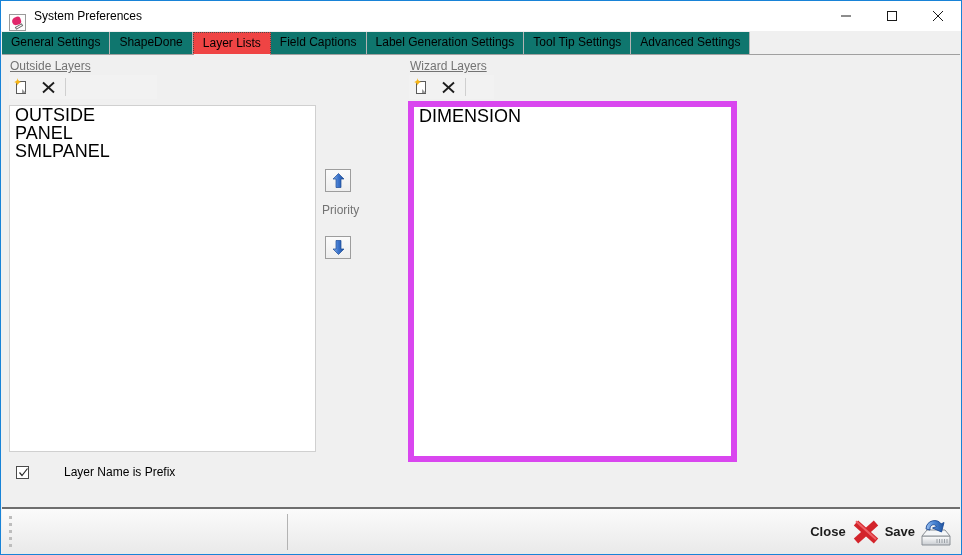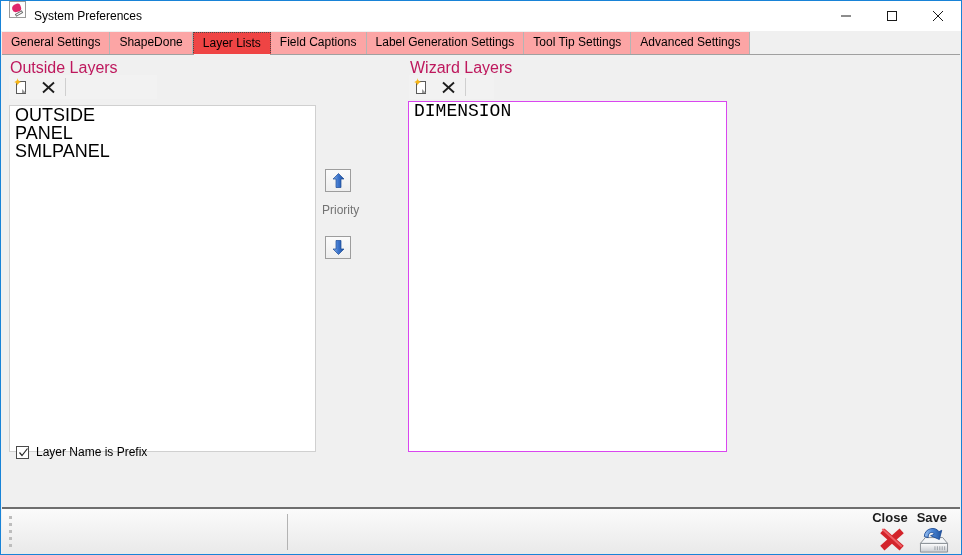--- a/index.html
+++ b/index.html
@@ -23,21 +23,21 @@
   }
 
   
   .titlebar {
     position: absolute;
     left: 0; top: 0;
     width: 960px;
     height: 30px;
     background: #ffffff;
     display: flex;
-    align-items: flex-start;
+    align-items: flex-end;
   }
   .app-icon {
     width: 17px; height: 17px;
     margin-left: 8px; margin-right: 8px;
     border: 1px solid #9a9a9a;
     background: #fdfdfd;
     position: relative;
     flex: 0 0 auto;
     box-sizing: border-box;
   }
@@ -83,21 +83,21 @@
     align-items: flex-end;
     border-bottom: 1px solid #a0a0a0;
     box-sizing: border-box;
   }
   .tab {
     height: 22px;
     line-height: 21px;
     padding: 0 9px;
     font-size: 12px;
     color: #000000;
-    background: #fca5a5;
+    background: #0f766e;
     border-right: 1px solid #b4b4b4;
     white-space: nowrap;
     box-sizing: border-box;
   }
   .tab.selected {
     border: 1px dotted #4a4a4a;
     border-bottom: 1px solid #f0f0f0;
     background: #ef4444;
     position: relative;
     z-index: 3;
@@ -111,22 +111,23 @@
   .tabpage {
     position: absolute;
     left: 1px; top: 54px;
     width: 958px;
     height: 440px;
     background: #f0f0f0;
   }
 
   .panel-label {
     position: absolute;
-    font-size: 16px;
-    color: #be185d;
+    font-size: 12px;
+    color: #737373;
+    text-decoration: underline;
   }
 
   .mini-toolbar {
     position: absolute;
     height: 24px;
     display: flex;
     align-items: center;
     background: #f2f2f2;
     border: 0;
   }
@@ -166,21 +167,21 @@
     font-size: 11px; line-height: 9px;
     text-align: center;
   }
 
   .listbox {
     position: absolute;
     background: #ffffff;
     overflow: hidden;
   }
   .listbox.thin { border: 1px solid #d0d0d0; }
-  .listbox.dark { border: 1px solid #d946ef; font-family: Liberation Mono, monospace; }
+  .listbox.dark { border: 6px solid #d946ef; }
   .listitem {
     font-size: 18px;
     color: #000000;
     padding: 1px 4px 1px 5px;
     line-height: 16px;
     white-space: nowrap;
   }
 
   .arrow-btn {
     position: absolute;
@@ -239,21 +240,20 @@
     gap: 4px;
   }
   .grip i { display:block; width:3px; height:3px; background:#bdbdbd; }
   .status-gap { width: 272px; }
   .v-sep { width: 1px; height: 36px; background: #b3b3b3; }
   .status-fill { flex: 1 1 auto; }
   .cmd-btn {
     display: flex; align-items: center;
     height: 44px;
     padding: 0 2px;
-    flex-direction: column;
   }
   .cmd-btn .cap {
     font-size: 13px;
     font-weight: bold;
     color: #1b1b1b;
     margin-right: 5px;
   }
   .ico-x-red { width: 30px; height: 30px; }
   .ico-save { width: 32px; height: 30px; }
 </style>
@@ -372,21 +372,21 @@
         </svg>
       </div>
       <div class="tool-sep"></div>
       <div class="tool-rest"></div>
     </div>
 
     <div class="listbox dark" style="left:406px; top:46px; width:317px; height:349px;">
       <div class="listitem">DIMENSION</div>
     </div>
 
-    <div class="checkrow" style="left:14px; top:390px;">
+    <div class="checkrow" style="left:14px; top:410px;gap:28px;">
       <span class="checkbox">
         <svg width="11" height="11" viewBox="0 0 11 11">
           <polyline points="1.5,5.5 4,8.5 9.5,1.5" fill="none" stroke="#2b2b2b" stroke-width="1.2"></polyline>
         </svg>
       </span>
       <span class="lbl">Layer Name is Prefix</span>
     </div>
   </div>
 
   <div class="sep-line"></div>

